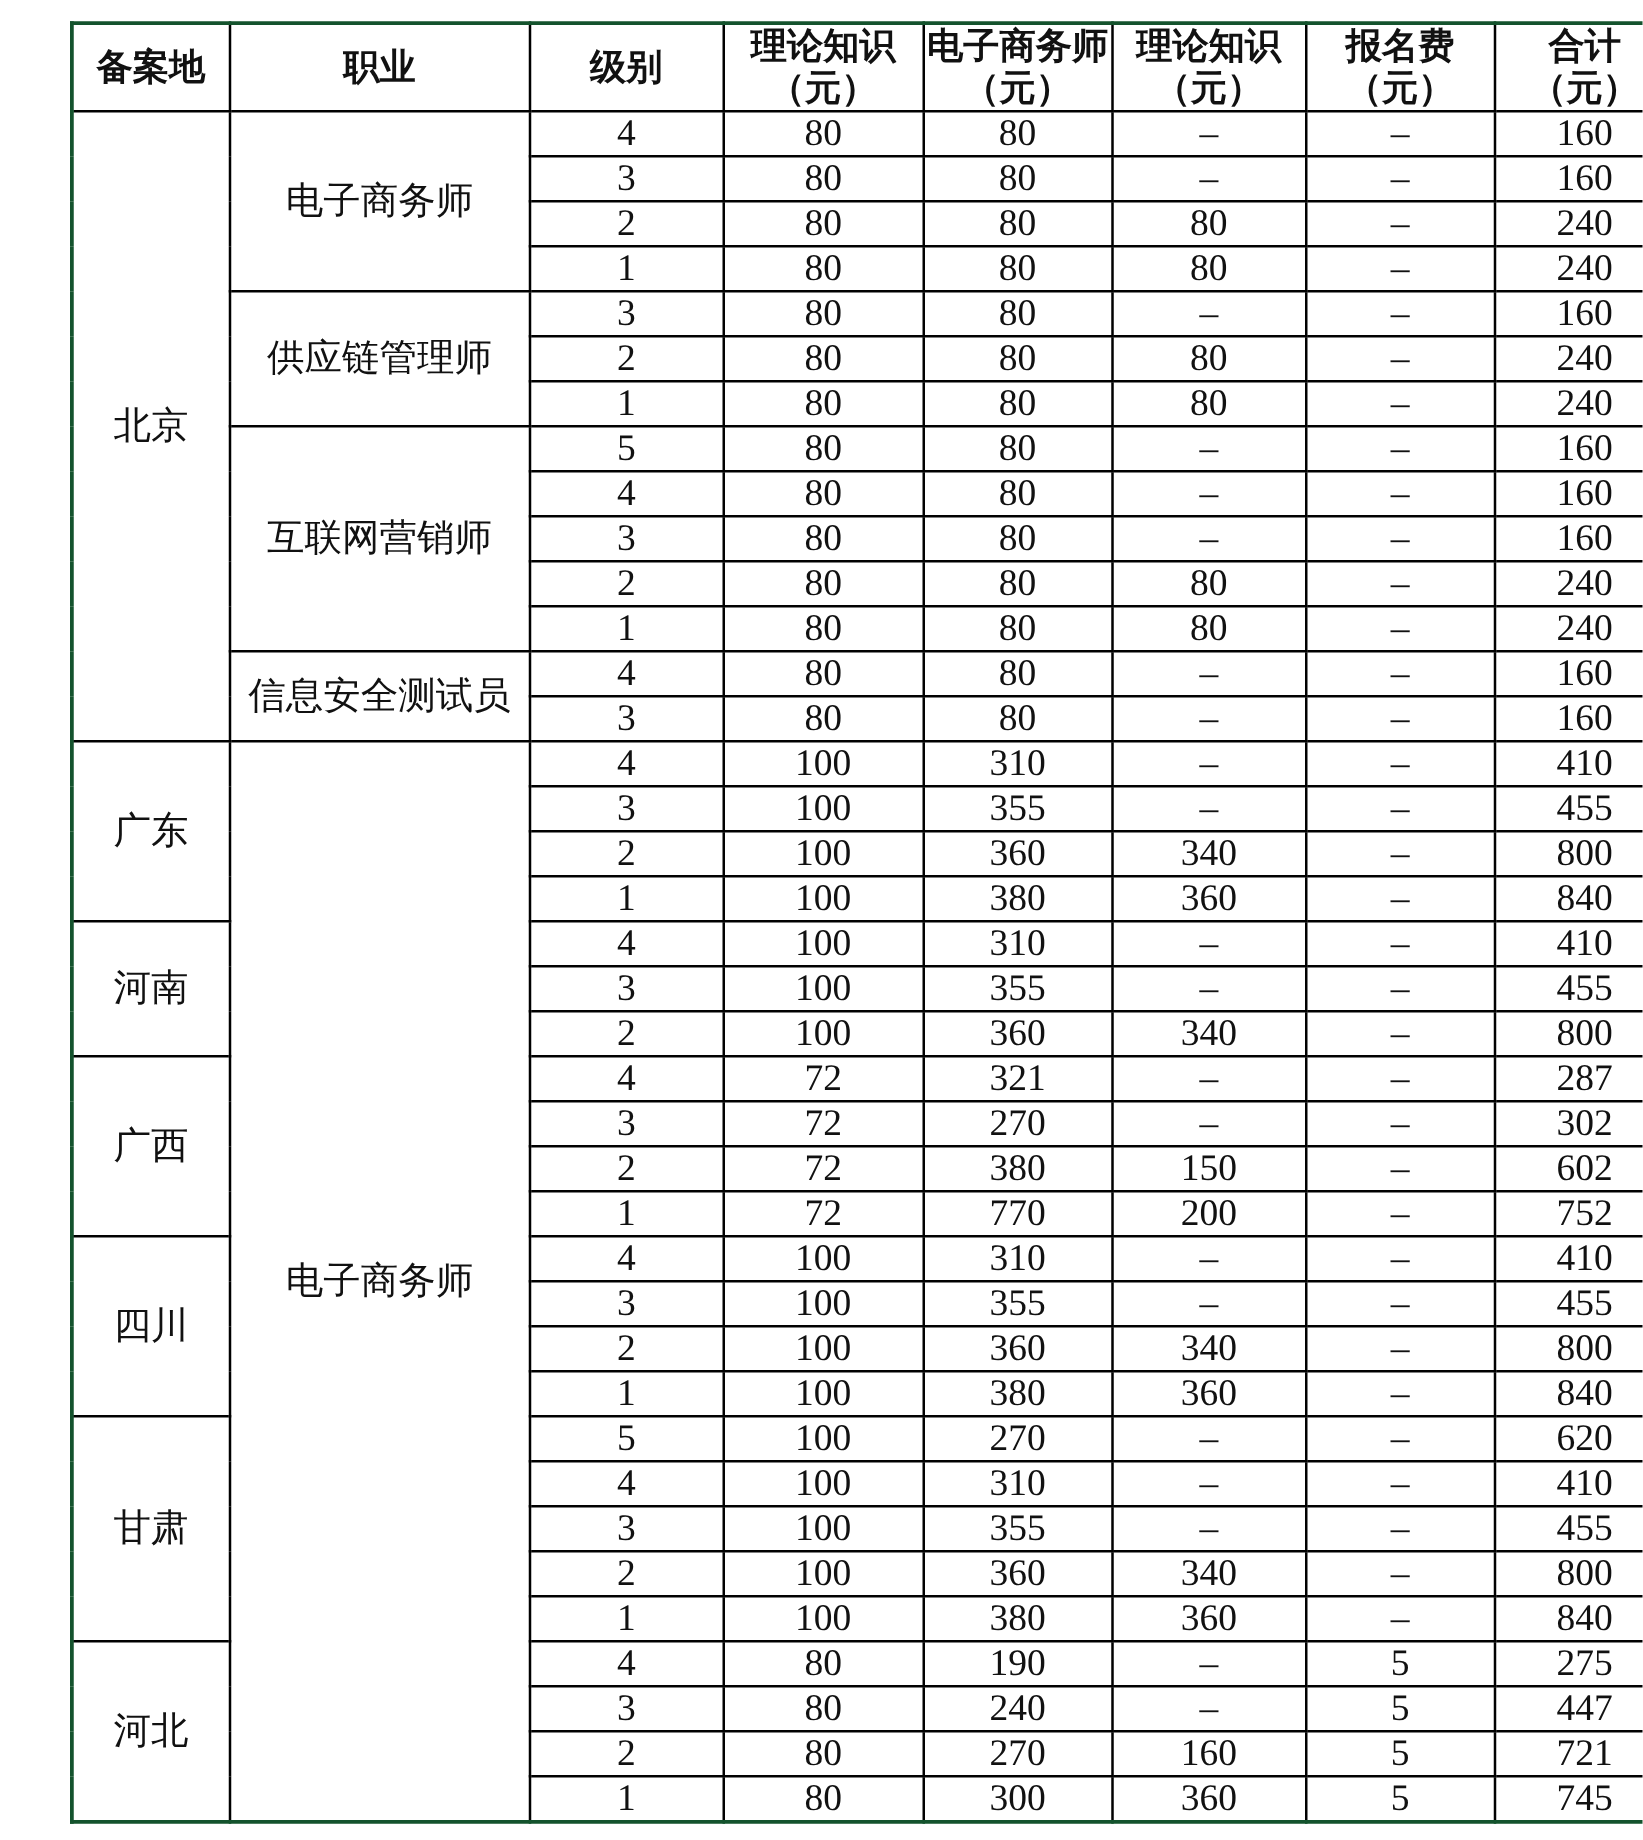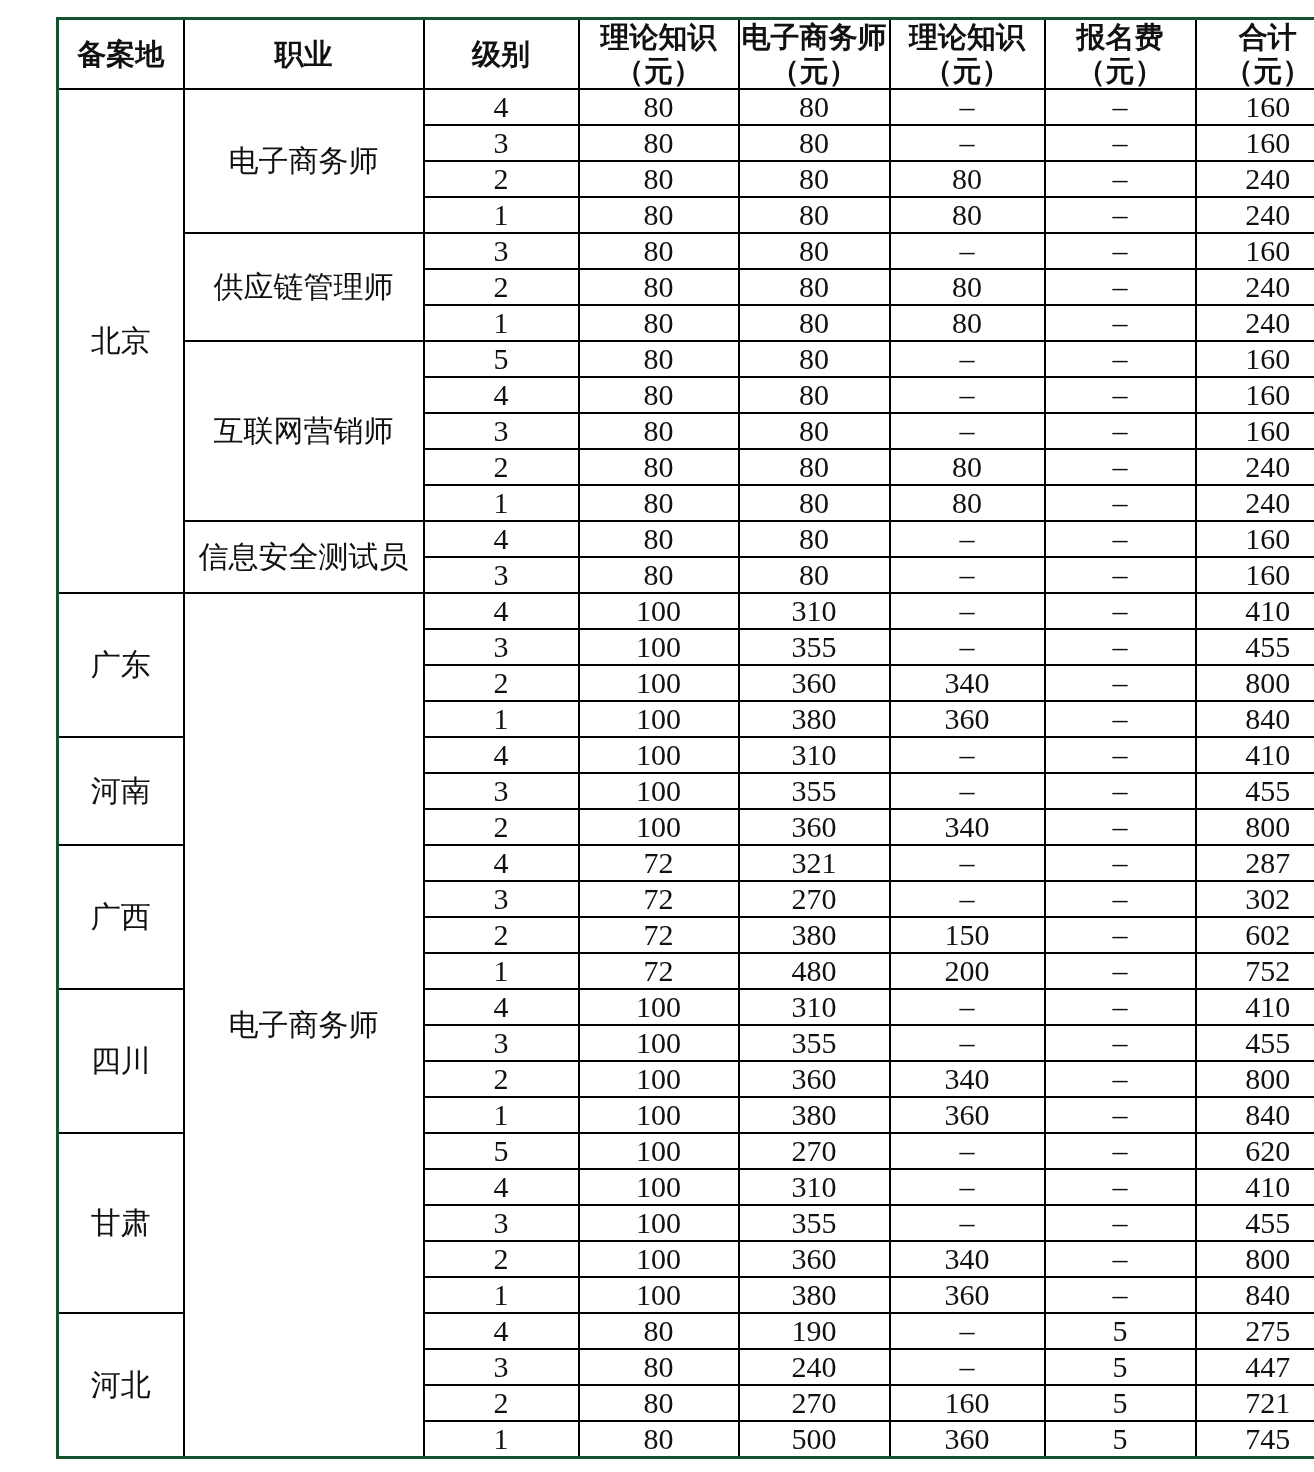--- a/index.html
+++ b/index.html
@@ -287,21 +287,21 @@
           <td data-name="level-cell">2</td>
           <td data-name="theory-cell">72</td>
           <td data-name="skill-cell">380</td>
           <td data-name="review-cell">150</td>
           <td data-name="fee-cell">–</td>
           <td data-name="total-cell">602</td>
         </tr>
         <tr data-name="table-row">
           <td data-name="level-cell">1</td>
           <td data-name="theory-cell">72</td>
-          <td data-name="skill-cell">480</td>
+          <td data-name="skill-cell">770</td>
           <td data-name="review-cell">200</td>
           <td data-name="fee-cell">–</td>
           <td data-name="total-cell">752</td>
         </tr>
         <tr data-name="table-row">
           <td data-name="region-cell" rowspan="4">四川</td>
           <td data-name="level-cell">4</td>
           <td data-name="theory-cell">100</td>
           <td data-name="skill-cell">310</td>
           <td data-name="review-cell">–</td>
@@ -394,20 +394,20 @@
           <td data-name="level-cell">2</td>
           <td data-name="theory-cell">80</td>
           <td data-name="skill-cell">270</td>
           <td data-name="review-cell">160</td>
           <td data-name="fee-cell">5</td>
           <td data-name="total-cell">721</td>
         </tr>
         <tr data-name="table-row">
           <td data-name="level-cell">1</td>
           <td data-name="theory-cell">80</td>
-          <td data-name="skill-cell">500</td>
+          <td data-name="skill-cell">300</td>
           <td data-name="review-cell">360</td>
           <td data-name="fee-cell">5</td>
           <td data-name="total-cell">745</td>
         </tr>
       </tbody>
   </table>
 </div>
 
 </body></html>

